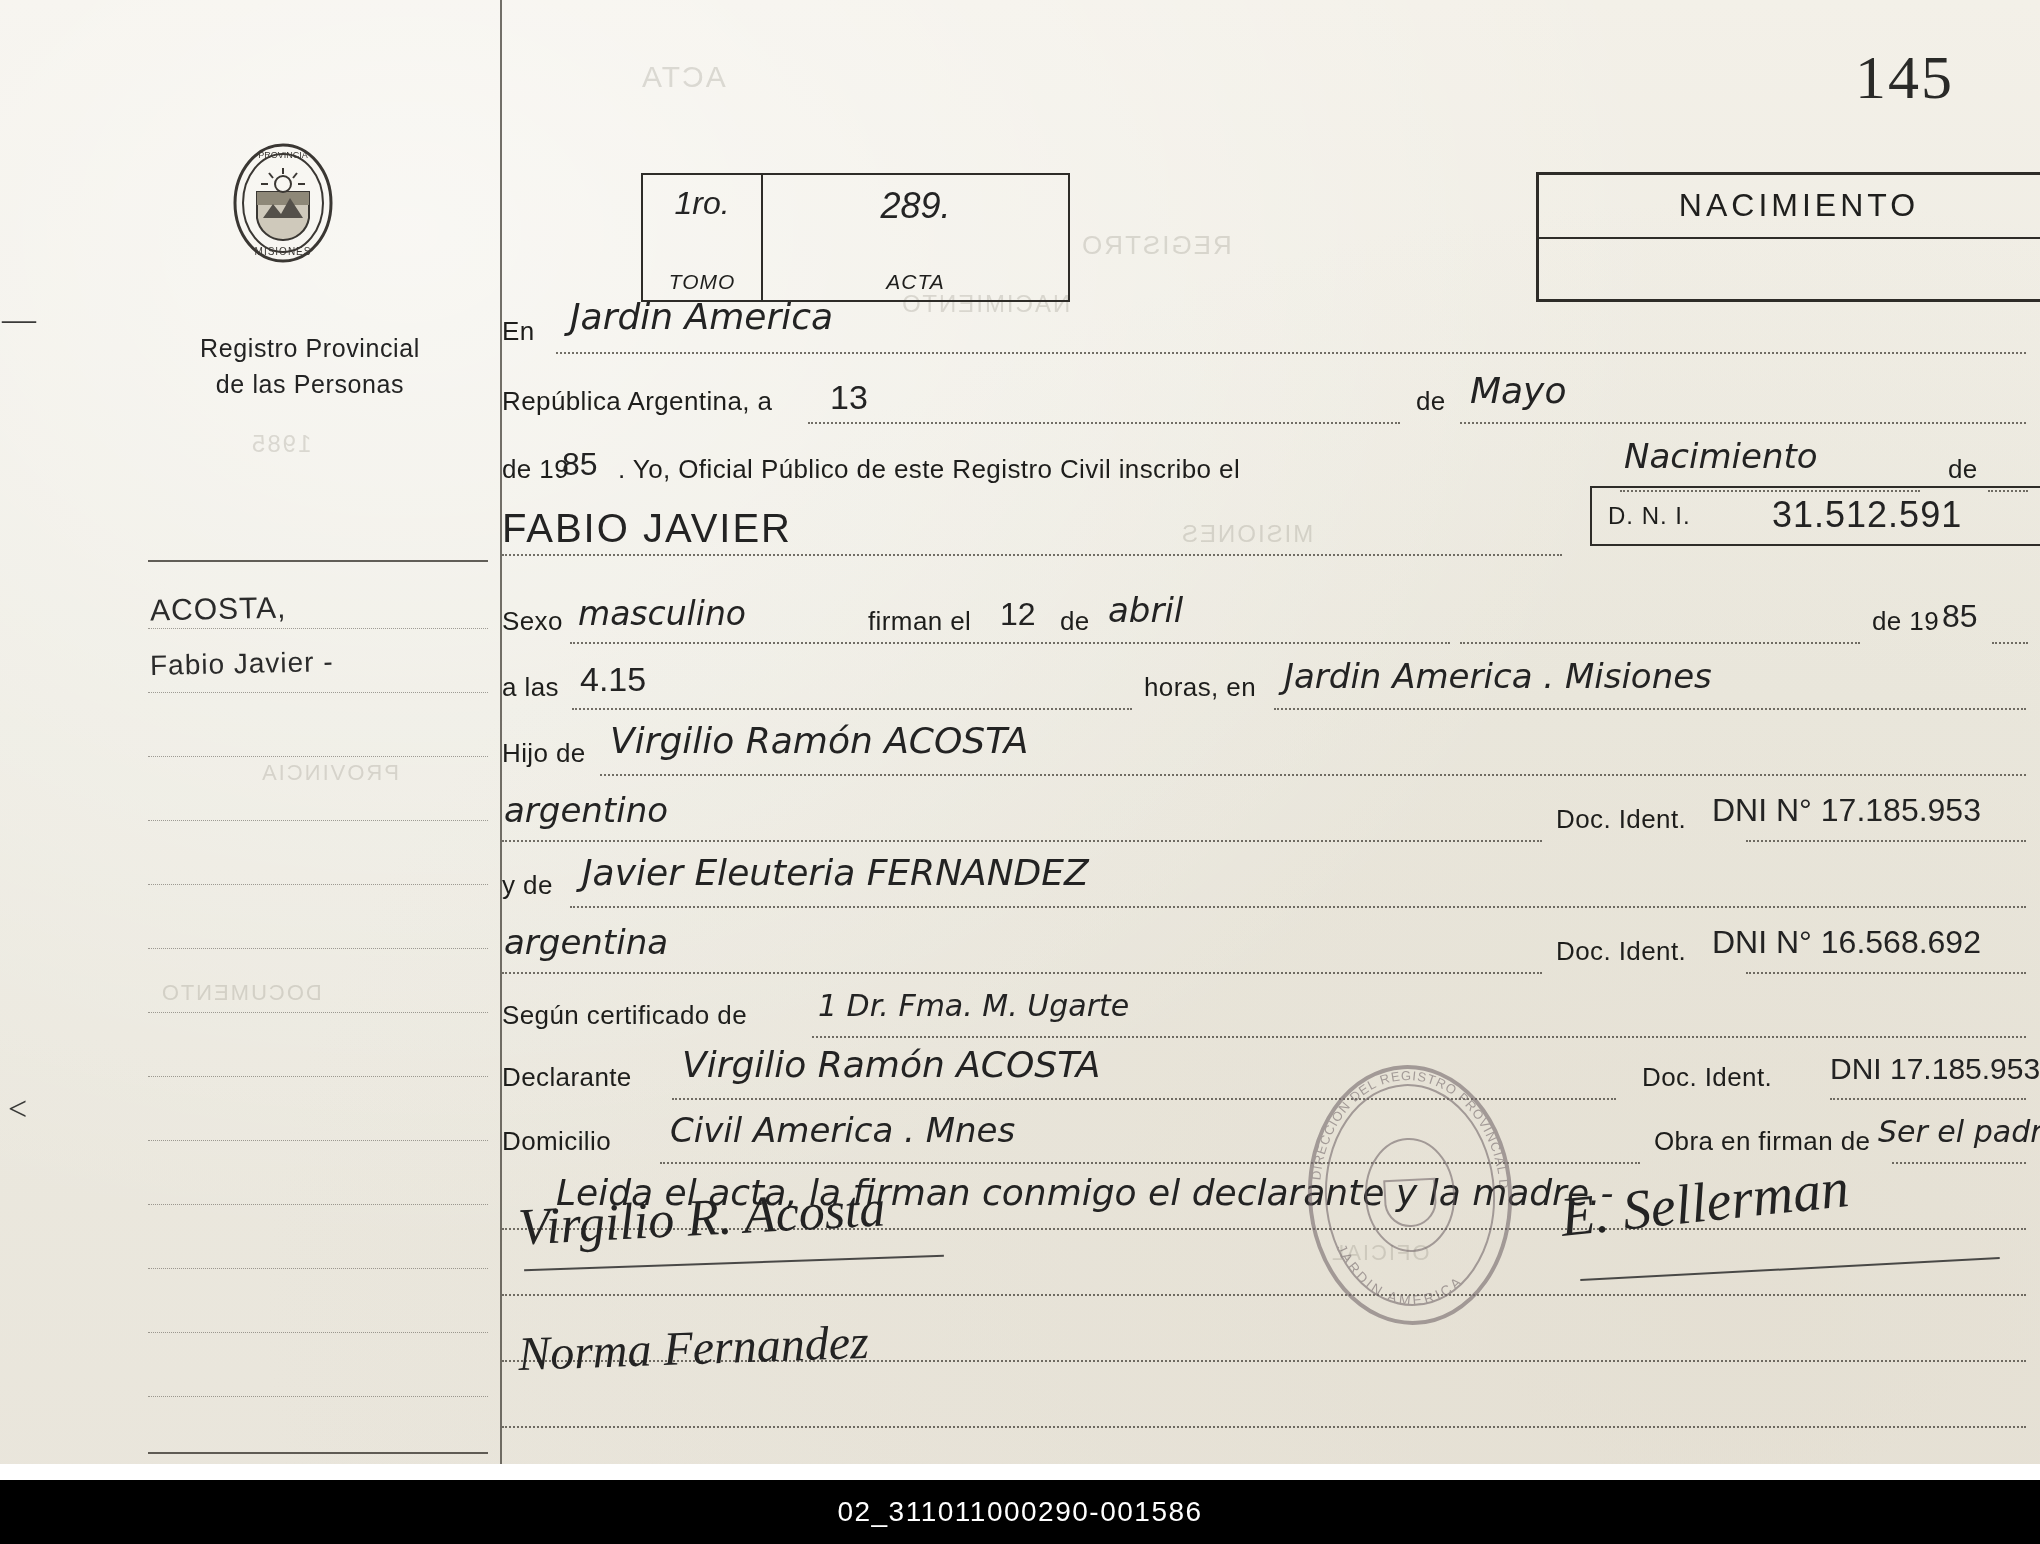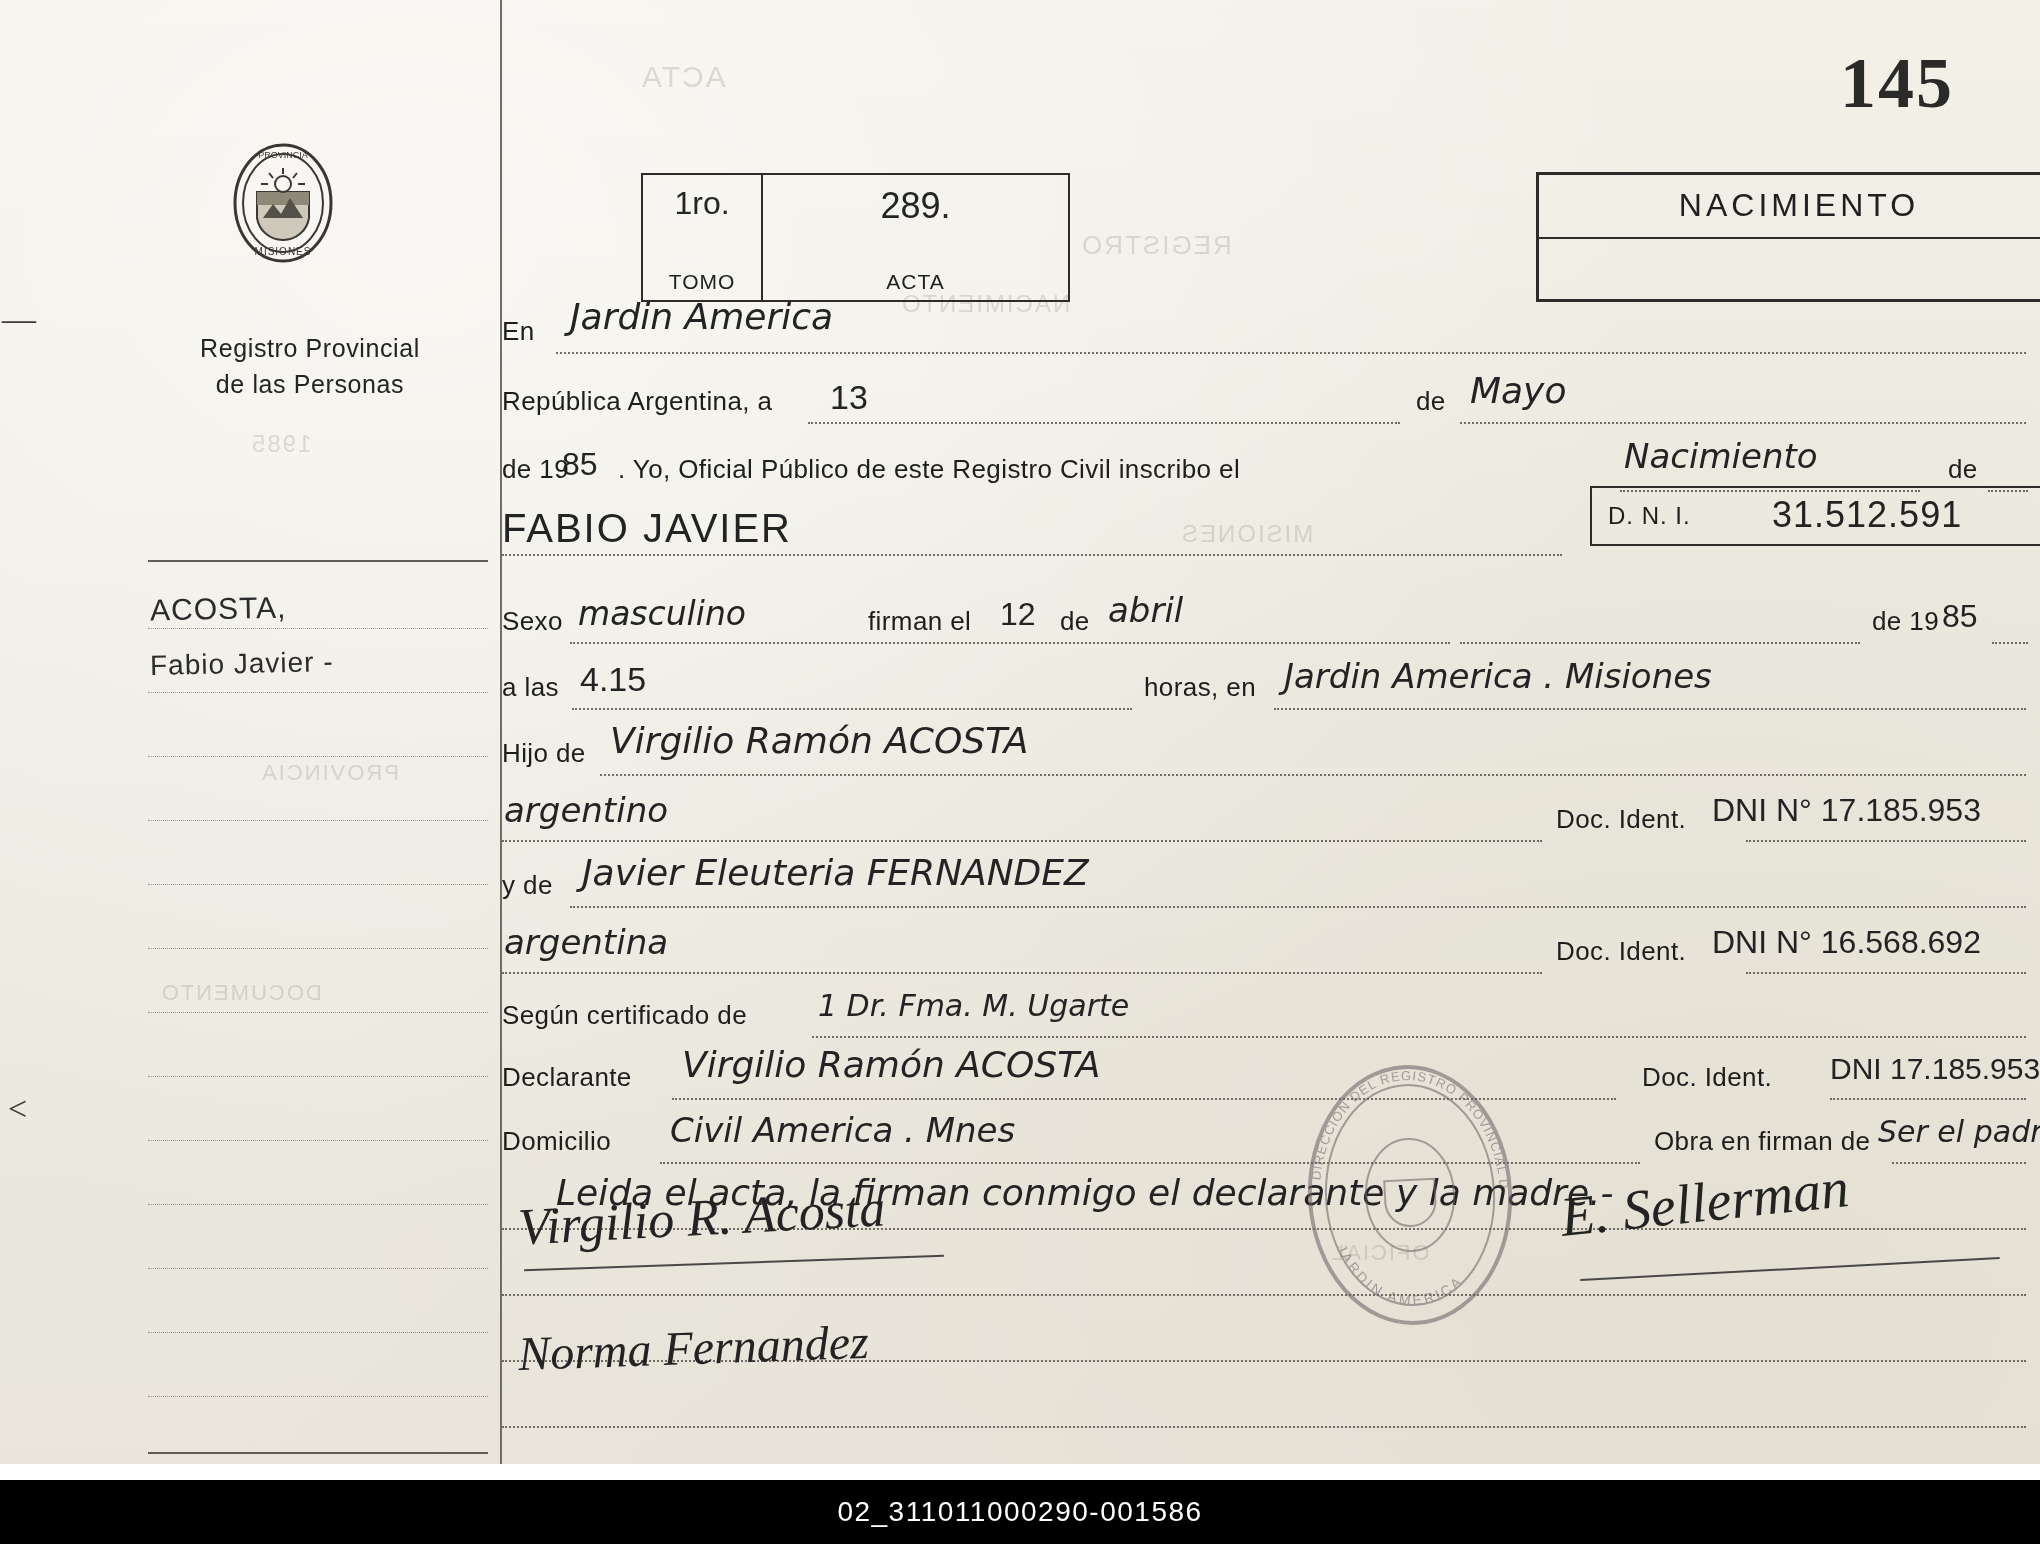--- a/index.html
+++ b/index.html
@@ -114,22 +114,22 @@
     left: 500px;
     top: 0;
     width: 1540px;
     height: 1480px;
   }
   #doc-number {
     position: absolute;
     right: 86px;
     top: 42px;
     font-family: "Liberation Serif", serif;
-    font-size: 72px;
-    font-weight: bold;
+    font-size: 62px;
+    font-weight: normal;
     color: #2a2a28;
     letter-spacing: 2px;
   }
   #country-title {
     position: absolute;
     left: 150px;
     top: 88px;
     width: 1140px;
     text-align: center;
     font-family: "Liberation Serif", serif;
@@ -141,20 +141,21 @@
 
   
   #tomo-table {
     position: absolute;
     left: 141px;
     top: 173px;
     width: 425px;
     height: 125px;
     border: 2px solid #2e2c28;
     display: flex;
+    font-style: italic;
   }
   #tomo-table .cell {
     flex: 1;
     border-right: 2px solid #2e2c28;
     position: relative;
   }
   #tomo-table .cell:last-child { border-right: none; }
   #tomo-table .cell.narrow { flex: 0 0 118px; }
   .cell-label {
     position: absolute;

